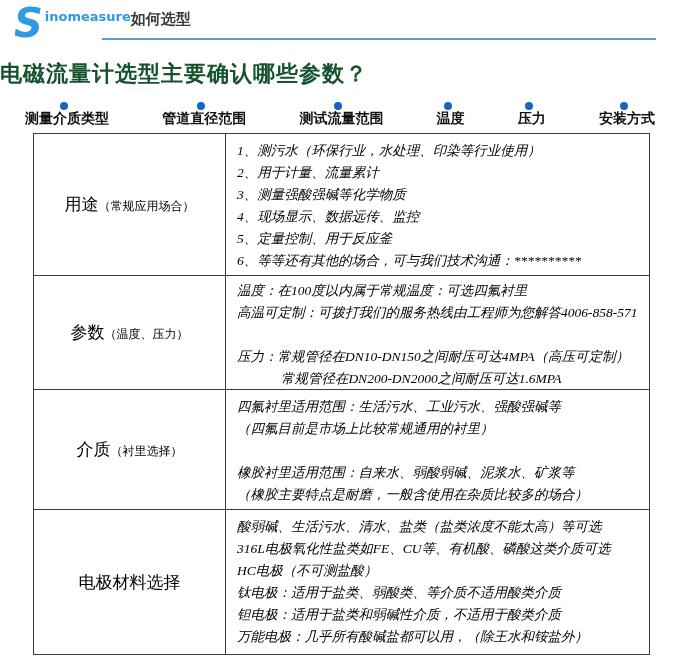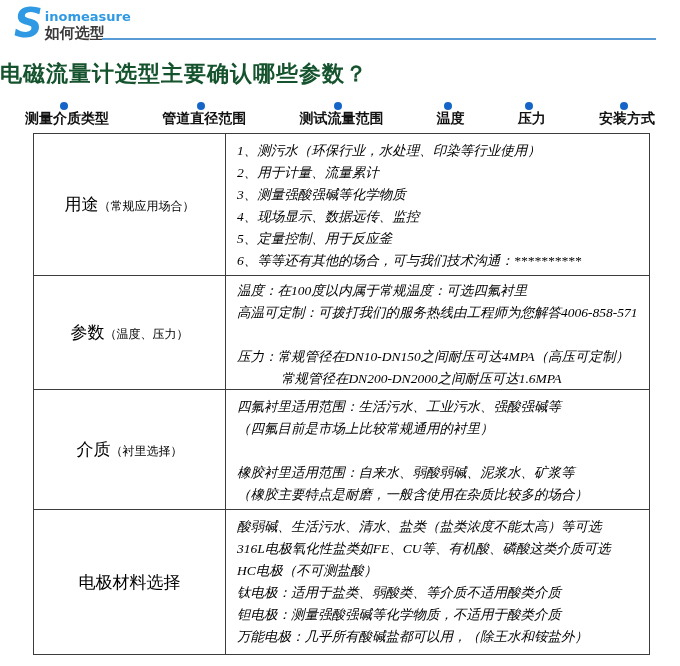--- a/index.html
+++ b/index.html
@@ -15,21 +15,21 @@
   
   .header { position:relative; height:46px; }
   .logo { position:absolute; left:14px; top:4px; display:flex; align-items:flex-start; }
   .logo-s {
     font-family:"DejaVu Sans",sans-serif;
     font-style:italic; font-weight:bold;
     font-size:40px; line-height:38px;
     color:#2f99e3;
     margin-right:2px;
   }
-  .logo-col { display:flex; flex-direction:column; padding-top:6px; }
+  .logo-col { display:flex; flex-direction:row; padding-top:6px; }
   .logo-brand {
     font-family:"DejaVu Sans",sans-serif;
     color:#2f99e3; font-size:13px; line-height:14px; font-weight:600;
   }
   .logo-tagline {
     font-family:Liberation Sans, sans-serif;
     color:#3a3a3a; font-size:15px; line-height:18px; font-weight:600;
   }
   .header-rule {
     position:absolute; left:102px; right:24px; top:38px;
@@ -181,19 +181,19 @@
       <div class="t-label">
         <span>
           <span class="label-main">电极材料选择</span><span class="label-note"></span>
         </span>
       </div>
       <div class="t-content">
         <div class="line">酸弱碱、生活污水、清水、盐类（盐类浓度不能太高）等可选</div>
         <div class="line">316L电极氧化性盐类如FE、CU等、有机酸、磷酸这类介质可选</div>
         <div class="line">HC电极（不可测盐酸）</div>
         <div class="line">钛电极：适用于盐类、弱酸类、等介质不适用酸类介质</div>
-        <div class="line">钽电极：测量强酸强碱等化学物质，不适用于酸类介质</div>
+        <div class="line">钽电极：适用于盐类和弱碱性介质，不适用于酸类介质</div>
         <div class="line">万能电极：几乎所有酸碱盐都可以用，（除王水和铵盐外）</div>
       </div>
     </div>
 
   </div>
 </div>
 
 </body></html>

